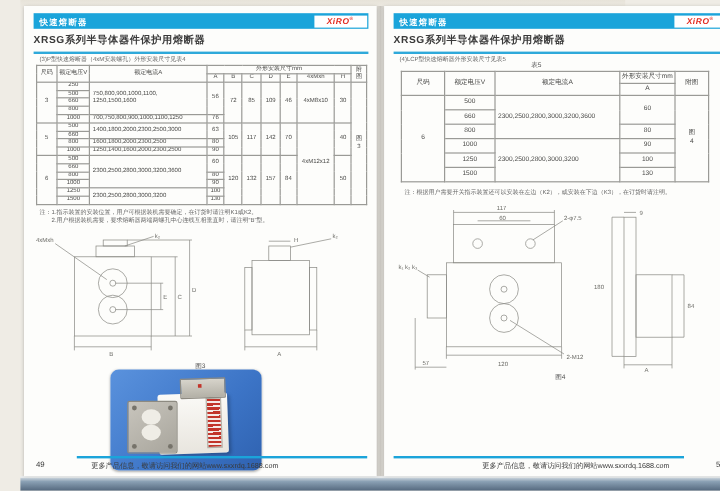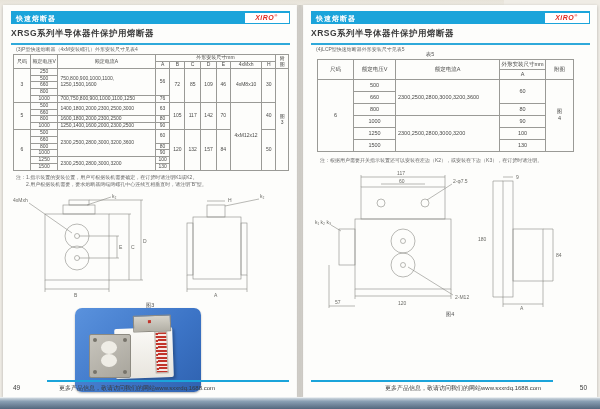--- a/index.html
+++ b/index.html
@@ -1,17 +1,17 @@
 <!DOCTYPE html>
 <html><head>
 <meta charset="utf-8">
 <style>
   html,body{margin:0;padding:0;}
   body{width:600px;height:409px;overflow:hidden;background:#efece5;font-family:"Liberation Sans","DejaVu Sans",sans-serif;}
-  .spread{position:relative;width:504px;height:409px;background:linear-gradient(#e7e3d9 0,#efece5 8px,#efece5 100%);}
+  .spread{position:relative;width:504px;height:409px;background:linear-gradient(#e7e3d9 0,#efece5 8px,#efece5 100%);margin-left:17px;}
   .page{position:absolute;top:5px;width:294px;height:392px;background:#fdfdfb;box-shadow:0 1px 3px rgba(0,0,0,.25);}
   .page-left{left:3px;}
   .page-right{left:303px;}
   .gutter{position:absolute;top:5px;left:296px;width:8px;height:392px;background:linear-gradient(to right,rgba(0,0,0,0) 0,rgba(0,0,0,.15) 50%,rgba(0,0,0,0) 100%);}
   .bottom-edge{position:absolute;left:0;bottom:0;width:600px;height:11px;background:linear-gradient(#cdd6dd 0,#8aa0b4 30%,#54687e 100%);border-top:1px solid #e8edf0;}
 
   
   .topbar{position:absolute;top:6px;left:8px;right:7px;height:13px;background:#1ba4da;}
   .bar-title{position:absolute;left:5px;top:2.5px;font-size:7px;font-weight:bold;color:#fff;letter-spacing:1px;}
   .logo-box{position:absolute;right:1.5px;top:1.5px;bottom:1.5px;width:44px;background:#fff;display:flex;align-items:center;justify-content:center;}

